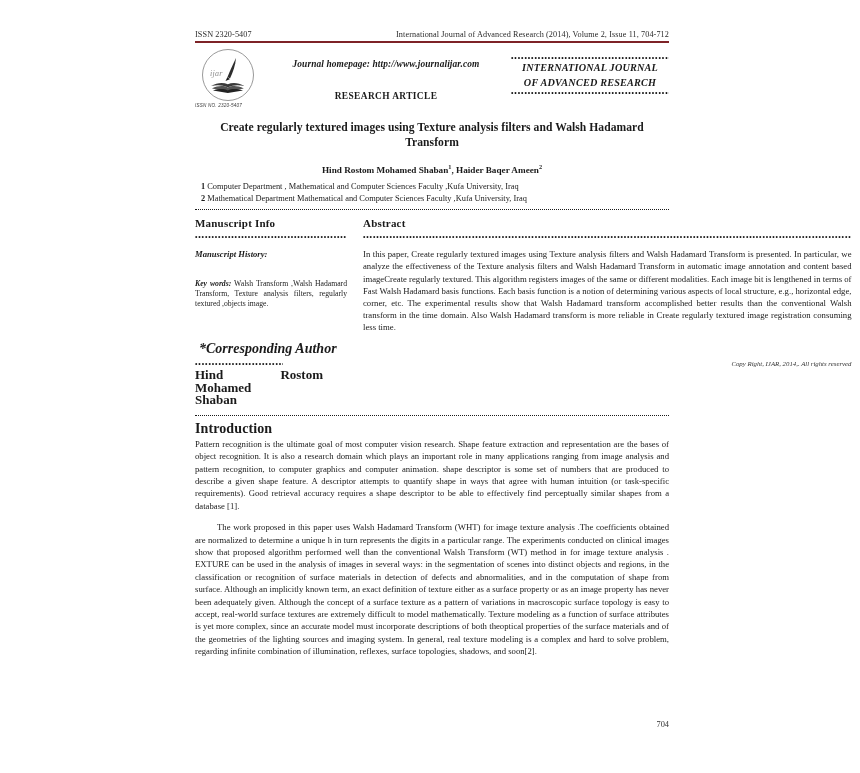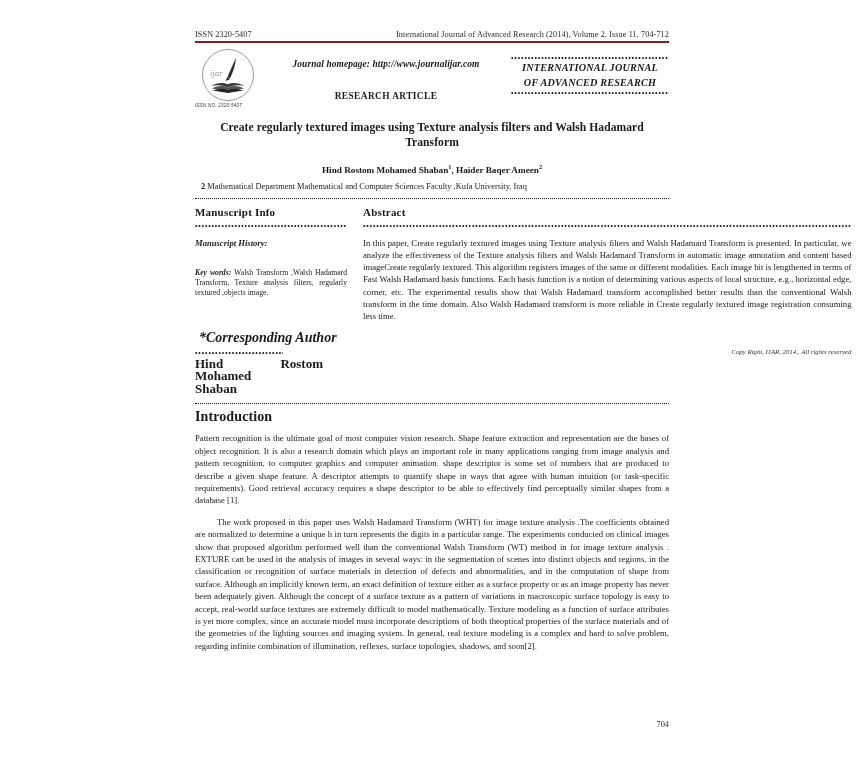--- a/index.html
+++ b/index.html
@@ -256,21 +256,21 @@
   .h-intro {
     font-weight: bold;
     font-size: 14px;
     margin-top: 5px;
     letter-spacing: 0.1px;
   }
   .para {
     font-size: 8.7px;
     line-height: 12.4px;
     text-align: justify;
-    margin-top: 7px;
+    margin-top: 1px;
   }
   .para.indented { text-indent: 22px; margin-top: 9px; }
 
   .folio {
     position: absolute;
     left: 0;
     top: 690px;
     width: 474px;
     text-align: right;
     font-size: 8.4px;
@@ -318,20 +318,23 @@
 
   </div>
 
   <div class="paper-title">Create regularly textured images using Texture analysis filters and Walsh Hadamard Transform</div>
 
   <div class="authors">
     <span>Hind Rostom Mohamed Shaban</span><sup>1</sup><span>, </span><span>Haider Baqer Ameen</span><sup>2</sup>
   </div>
 
   <div class="affil">
+    <div>
+      <span class="num">1</span><span> Computer Department , Mathematical and Computer Sciences Faculty ,Kufa University, Iraq</span>
+    </div>
     <div>
       <span class="num">2</span><span> Mathematical Department   Mathematical and Computer Sciences Faculty ,Kufa University, Iraq</span>
     </div>
   </div>
 
   <div class="dotted-sep"></div>
 
   <div class="info-row">
 
     <div class="col-left">

